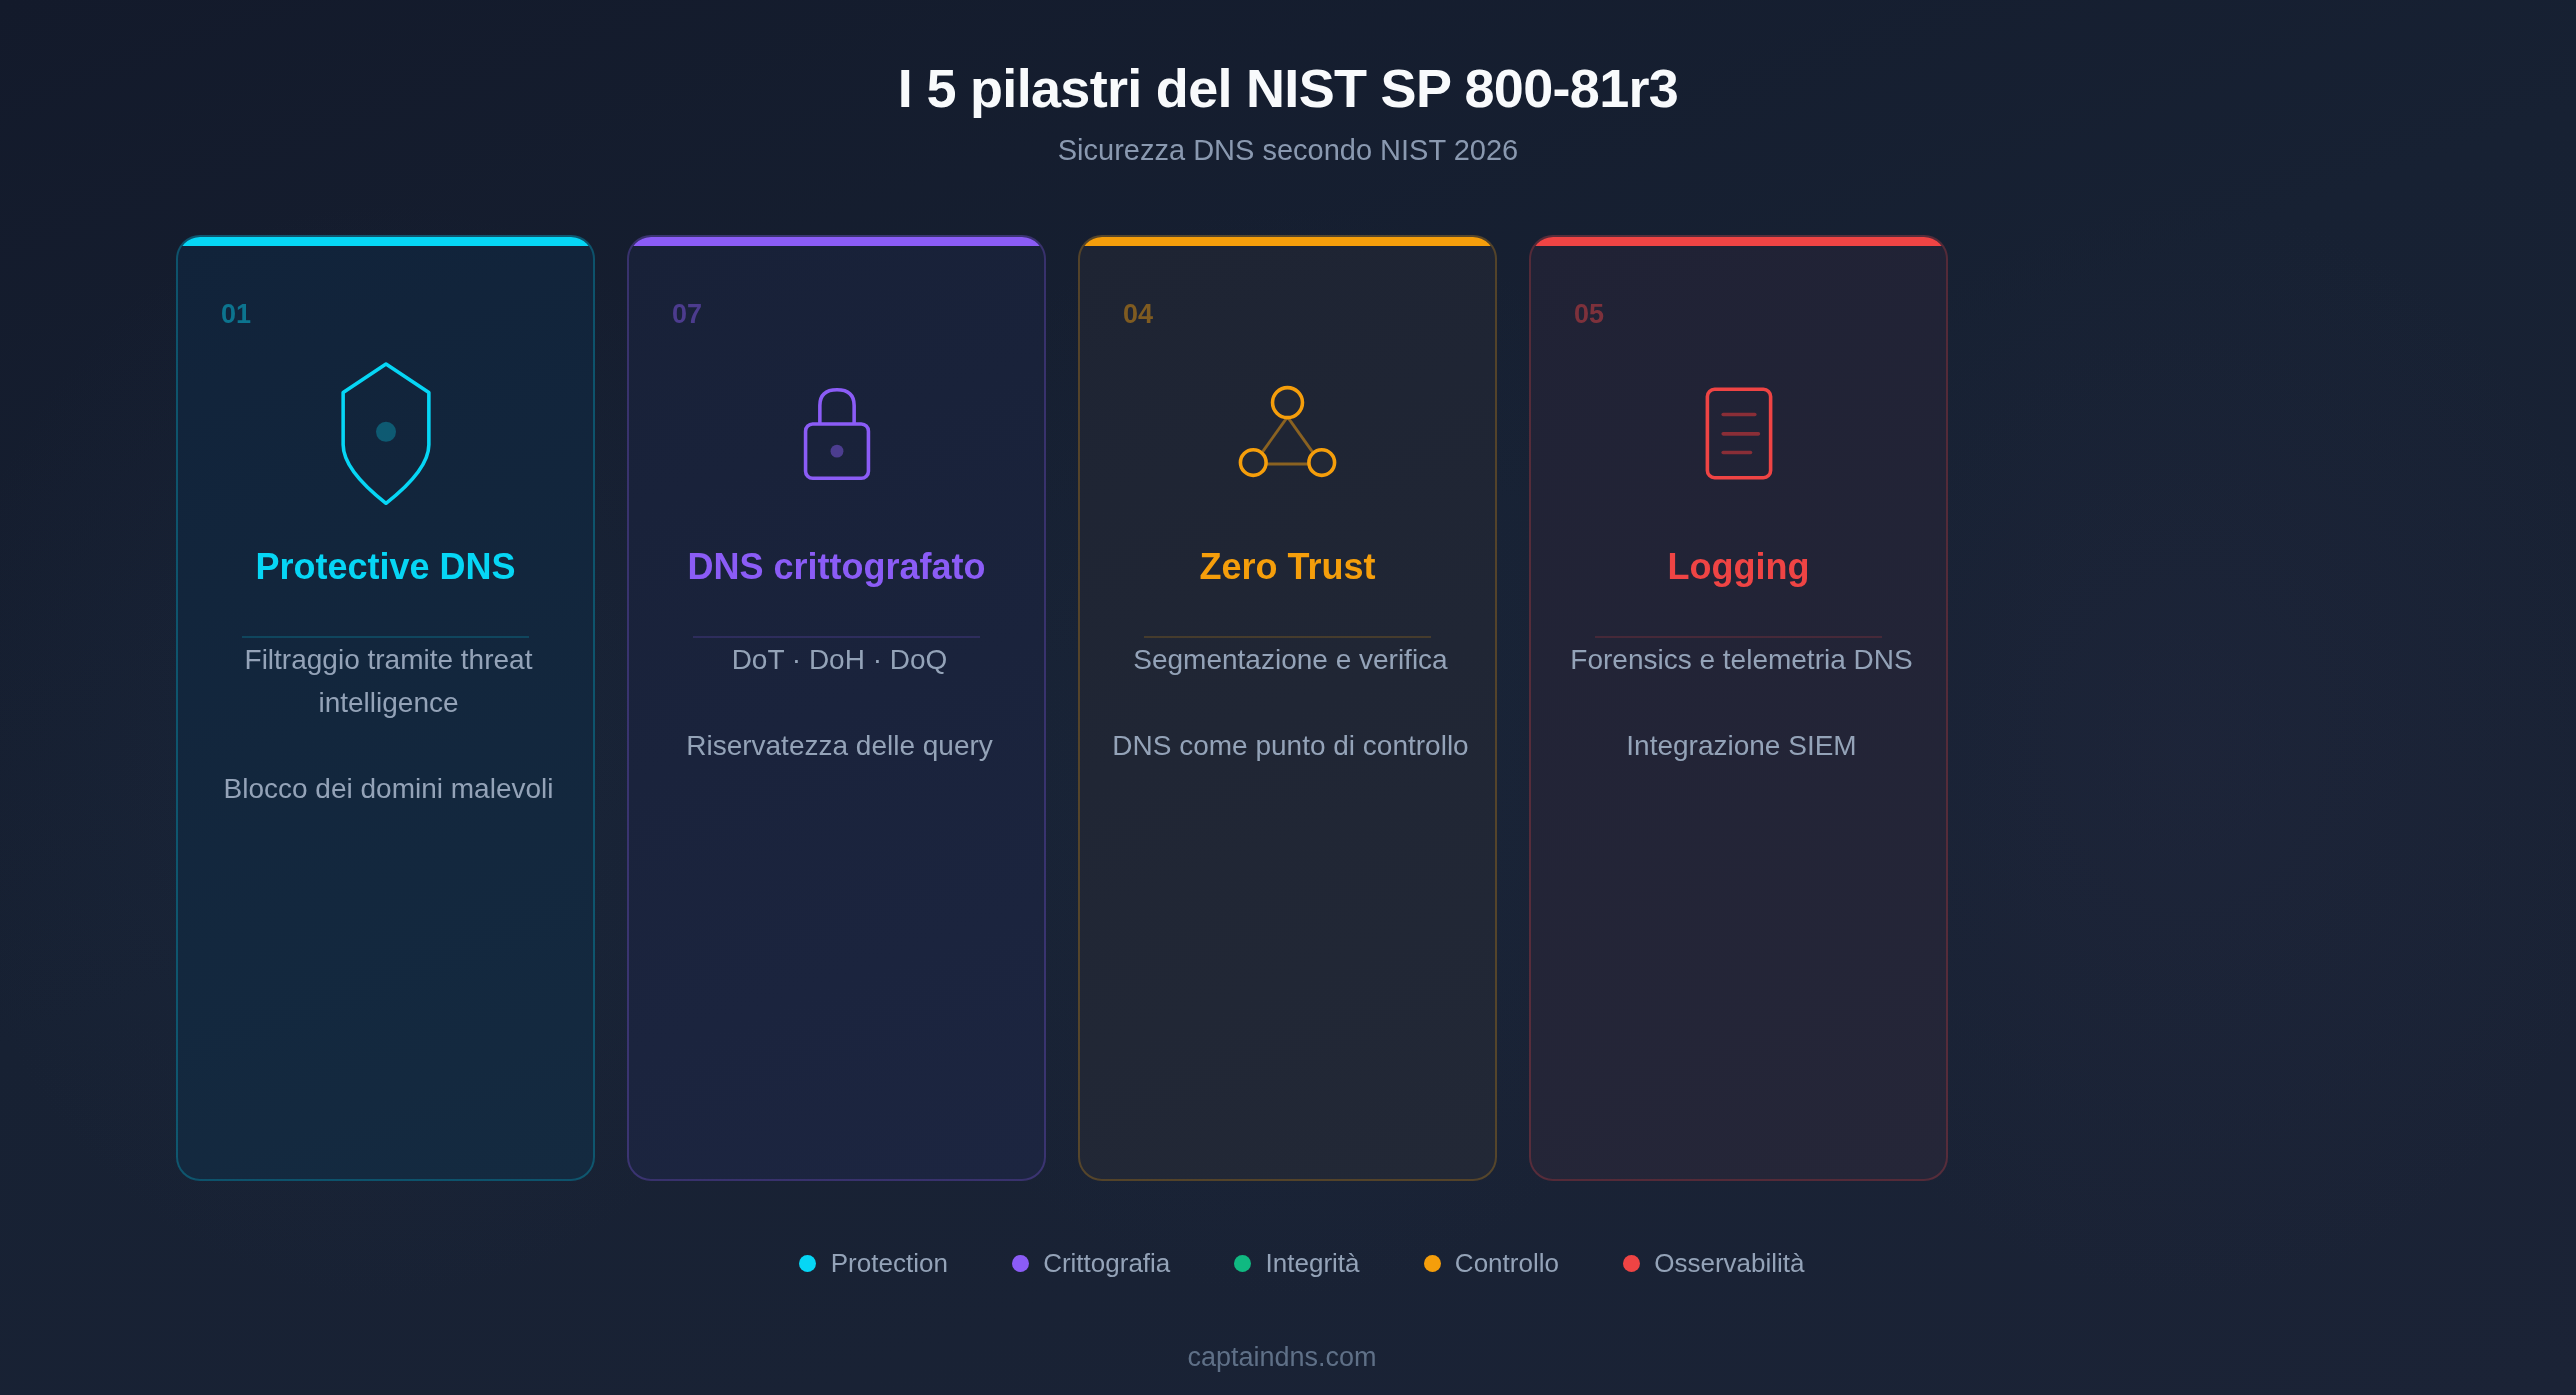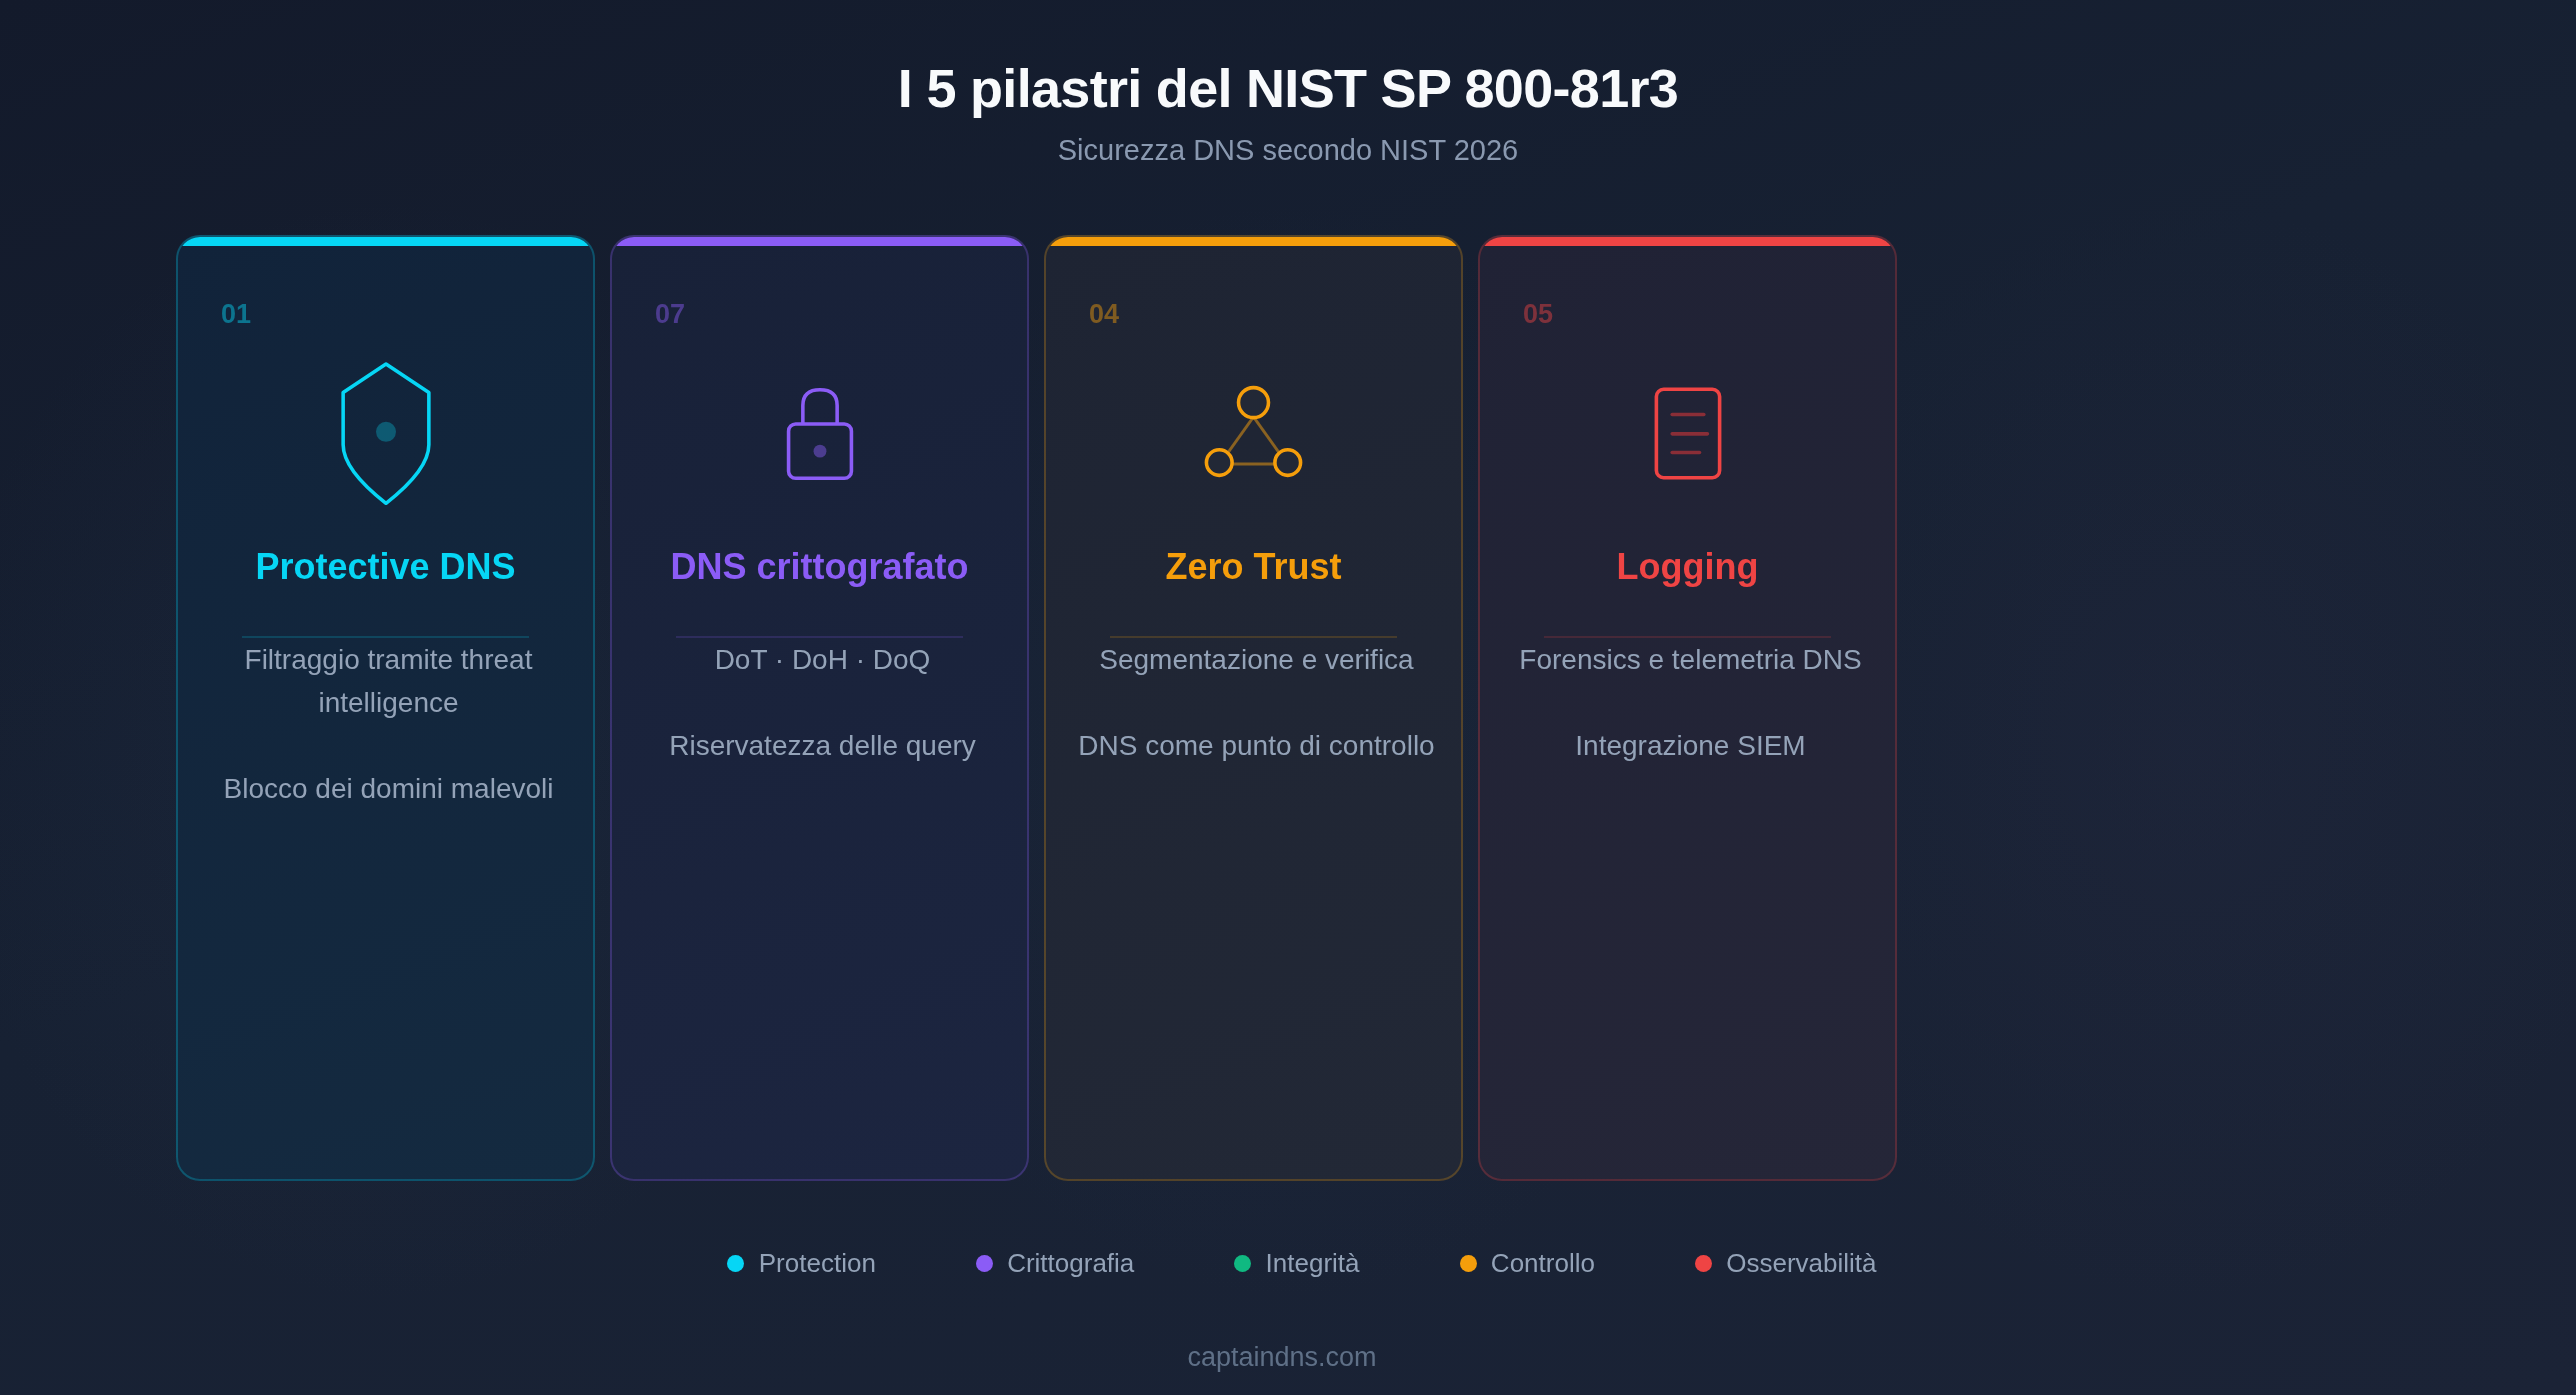--- a/index.html
+++ b/index.html
@@ -22,21 +22,21 @@
   .title {
     font-size: 54px; font-weight: 700; color: #f8fafc; letter-spacing: -0.7px;
     line-height: 64px;
   }
   .subtitle {
     margin-top: 13px; font-size: 29px; color: #8a99b0; line-height: 34px;
   }
 
   .cards {
     position: absolute; left: 176px; top: 235px;
-    display: flex; gap: 15px;
+    display: flex; gap: 32px;
   }
   .card {
     position: relative; width: 419px; height: 946px;
     border-radius: 24px; border: 2.1px solid var(--border);
     background: var(--bg);
     overflow: hidden;
   }
   .card .topbar {
     position: absolute; left: 0; right: 0; top: 0; height: 8.6px;
     background: var(--accent);
@@ -64,21 +64,21 @@
   .card .body p { margin-bottom: 43px; }
 
   .c1 { --accent: #06d6f5; --border: rgba(6,182,212,0.32); --bg: linear-gradient(160deg, #11233a 0%, #142a40 100%); }
   .c2 { --accent: #8b5cf6; --border: rgba(139,92,246,0.28); --bg: linear-gradient(160deg, #182138 0%, #1c2540 100%); }
   .c3 { --accent: #10b981; --border: rgba(16,185,129,0.28); --bg: linear-gradient(160deg, #132333 0%, #172838 100%); }
   .c4 { --accent: #f59e0b; --border: rgba(245,158,11,0.25); --bg: linear-gradient(160deg, #1e2433 0%, #222836 100%); }
   .c5 { --accent: #ef4444; --border: rgba(239,68,68,0.25); --bg: linear-gradient(160deg, #202235 0%, #252638 100%); }
 
   .legend {
     position: absolute; left: 0; right: 0; top: 1248px;
-    display: flex; justify-content: center; gap: 100px;
+    display: flex; justify-content: center; gap: 64px;
     font-size: 26px; color: #94a3b8; margin-left: 28px;
   }
   .legend-item { display: flex; align-items: center; gap: 14.3px; }
   .legend-dot { width: 17px; height: 17px; border-radius: 50%; display: inline-block; }
 
   .footer {
     position: absolute; left: 0; right: 12px; top: 1342px;
     text-align: center; font-size: 27px; color: #5f7087;
   }
 </style>

